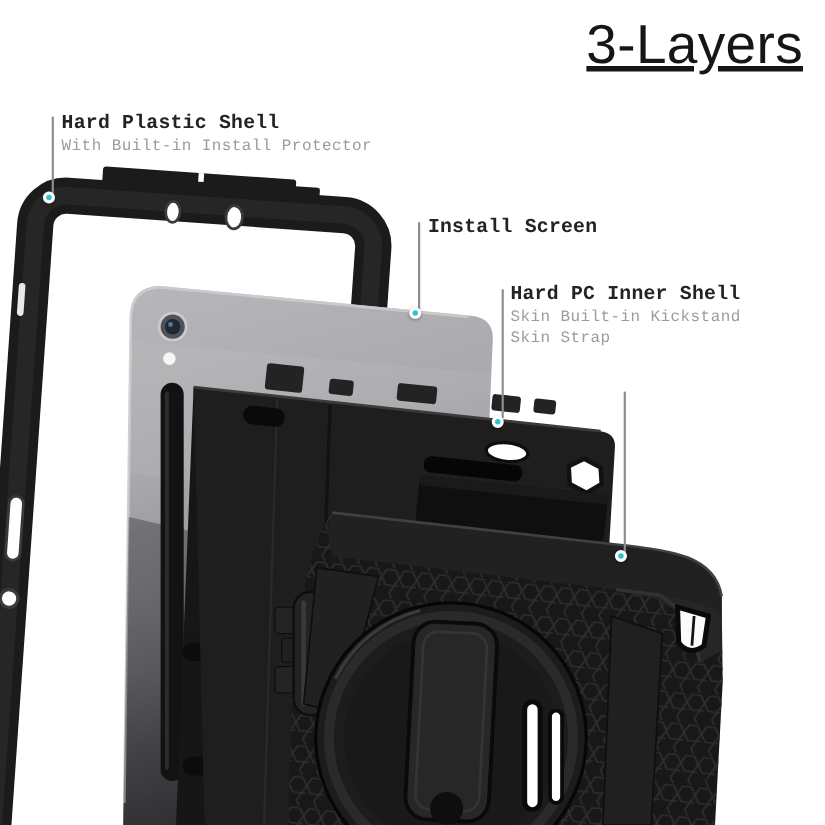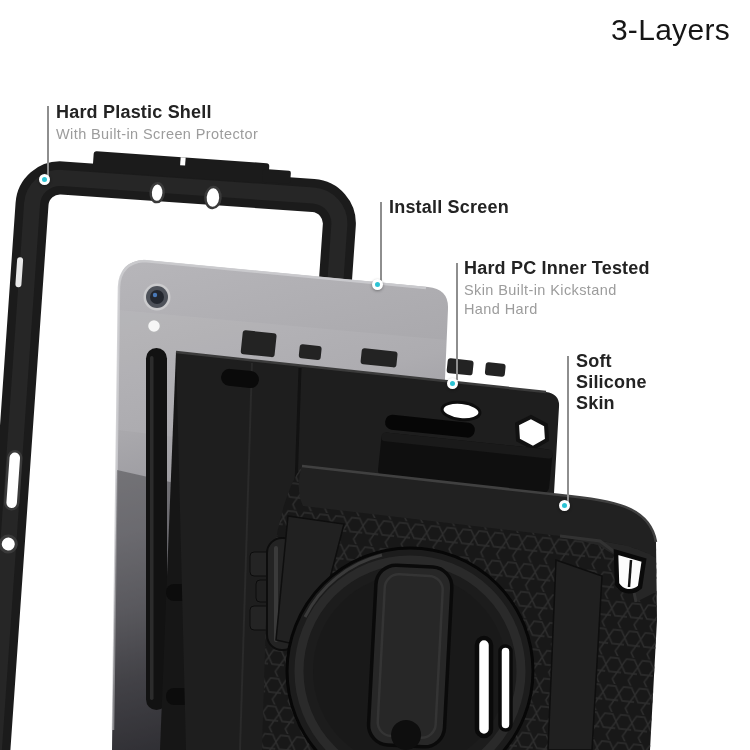--- a/index.html
+++ b/index.html
@@ -6,26 +6,26 @@
   html,body { background:#fff; }
   .stage {
     position:relative; width:750px; height:750px; background:#ffffff;
     overflow:hidden; font-family:"Liberation Sans","DejaVu Sans",sans-serif;
   }
   .art { position:absolute; left:0; top:0; }
 
   
   .title {
     position:absolute; top:14px; right:20px; text-align:right;
-    font-size:30px; line-height:1.06; font-weight:300;
-    color:#161616; letter-spacing:.3px; white-space:nowrap;
+    font-size:50px; line-height:1.06; font-weight:300;
+    color:#161616; letter-spacing:.3px; white-space:nowrap;text-decoration:underline;
   }
 
   
-  .callout { position:absolute; left:0; top:0; width:686px; height:750px; pointer-events:none; }
+  .callout { position:absolute; left:0; top:0; width:686px; height:750px; pointer-events:none;font-family:Liberation Mono, monospace; }
   .co-line { position:absolute; width:2px; background:#8e8e8e; }
   .co-dot {
     position:absolute; width:11px; height:11px; border-radius:50%;
     background:#2cc3d4; border:3.5px solid #ffffff;
     box-shadow:0 1px 3px rgba(0,0,0,.35);
   }
   .co-text { position:absolute; }
   .co-label { font-size:18px; font-weight:bold; color:#232323; letter-spacing:.2px; }
   .co-sub   { font-size:14.5px; color:#9c9c9c; letter-spacing:.4px; line-height:1.32; margin-top:2px; }
   .co-sub:empty { display:none; }
@@ -150,45 +150,44 @@
 
   <div class="title">
     <div>3-Layers</div>
   </div>
 
   <div class="callout">
     <div class="co-line l-hps"></div>
     <div class="co-dot  d-hps"></div>
     <div class="co-text t-hps">
       <div class="co-label">Hard Plastic Shell</div>
-      <div class="co-sub">With Built-in Screen Protector</div>
+      <div class="co-sub">With Built-in Install Protector</div>
     </div>
   </div>
 
   <div class="callout">
     <div class="co-line l-it"></div>
     <div class="co-dot  d-it"></div>
     <div class="co-text t-it">
       <div class="co-label">Install Screen</div>
     </div>
   </div>
 
   <div class="callout">
     <div class="co-line l-pcs"></div>
     <div class="co-dot  d-pcs"></div>
     <div class="co-text t-pcs">
-      <div class="co-label">Hard PC Inner Tested</div>
+      <div class="co-label">Hard PC Inner Shell</div>
       <div class="co-sub">
         <span>Skin Built-in Kickstand</span><br>
-        <span>Hand Hard</span>
+        <span>Skin Strap</span>
       </div>
     </div>
   </div>
 
   <div class="callout">
     <div class="co-line l-sss"></div>
     <div class="co-dot  d-sss"></div>
     <div class="co-text t-sss">
-      <div class="co-label">Soft Silicone Skin</div>
     </div>
   </div>
 
 </div>
 
 </body></html>

